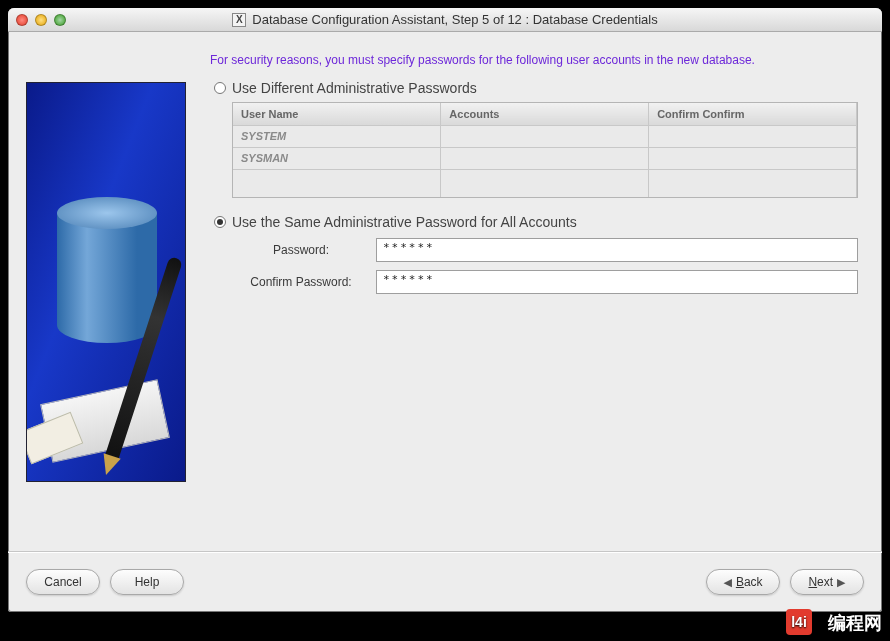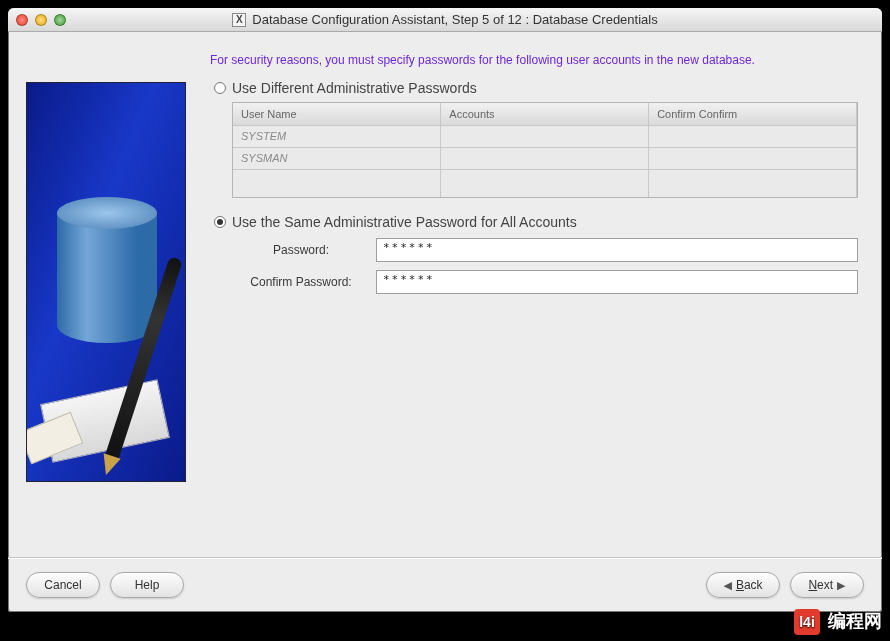--- a/index.html
+++ b/index.html
@@ -169,21 +169,21 @@
     background: #ededed;
   }
   table { width: 100%; border-collapse: collapse; table-layout: fixed; }
   th, td {
     font-size: 11px;
     text-align: left;
     padding: 4px 8px;
     border-right: 1px solid #c8c8c8;
     border-bottom: 1px solid #c8c8c8;
     color: #888;
-    font-weight: normal;
+    font-weight: bold;
     height: 22px;
   }
   th {
     background: linear-gradient(#f1f1f1,#d9d9d9);
     color: #666;
   }
   td { background: #eaeaea; color: #8a8a8a; font-style: italic; }
   .table-pad td { height: 28px; border-bottom:none; }
   .same-section { margin-top: 6px; }
   .field-row {
@@ -204,21 +204,21 @@
     letter-spacing: 2px;
     color: #222;
   }
   .footer-sep {
     height: 1px;
     background: #c6c6c6;
     margin: 0 0 0 0;
     box-shadow: 0 1px 0 #fff;
   }
   .footer {
-    height: 54px;
+    height: 60px;
     display: flex;
     align-items: center;
     padding: 0 18px;
     justify-content: space-between;
   }
   .footer-left, .footer-right { display:flex; gap:10px; }
   .btn {
     height: 26px;
     min-width: 74px;
     padding: 0 16px;
@@ -232,22 +232,22 @@
     justify-content: center;
     gap: 4px;
     box-shadow: 0 1px 2px rgba(0,0,0,0.15);
   }
   .btn .mnemonic { text-decoration: underline; }
   .arrow { font-size: 11px; color:#555; }
   .watermark {
     position: absolute;
     right: 8px; bottom: 6px;
     display: flex;
-    align-items: flex-start;
-    gap: 8px;
+    align-items: flex-end;
+    gap: 16px;
     color: #fff;
     font-size: 18px;
     font-weight: bold;
     text-shadow: 0 1px 2px #000;
   }
   .wm-badge {
     width: 26px; height: 26px;
     background: #e23b2e;
     border-radius: 4px;
     color: #fff;

